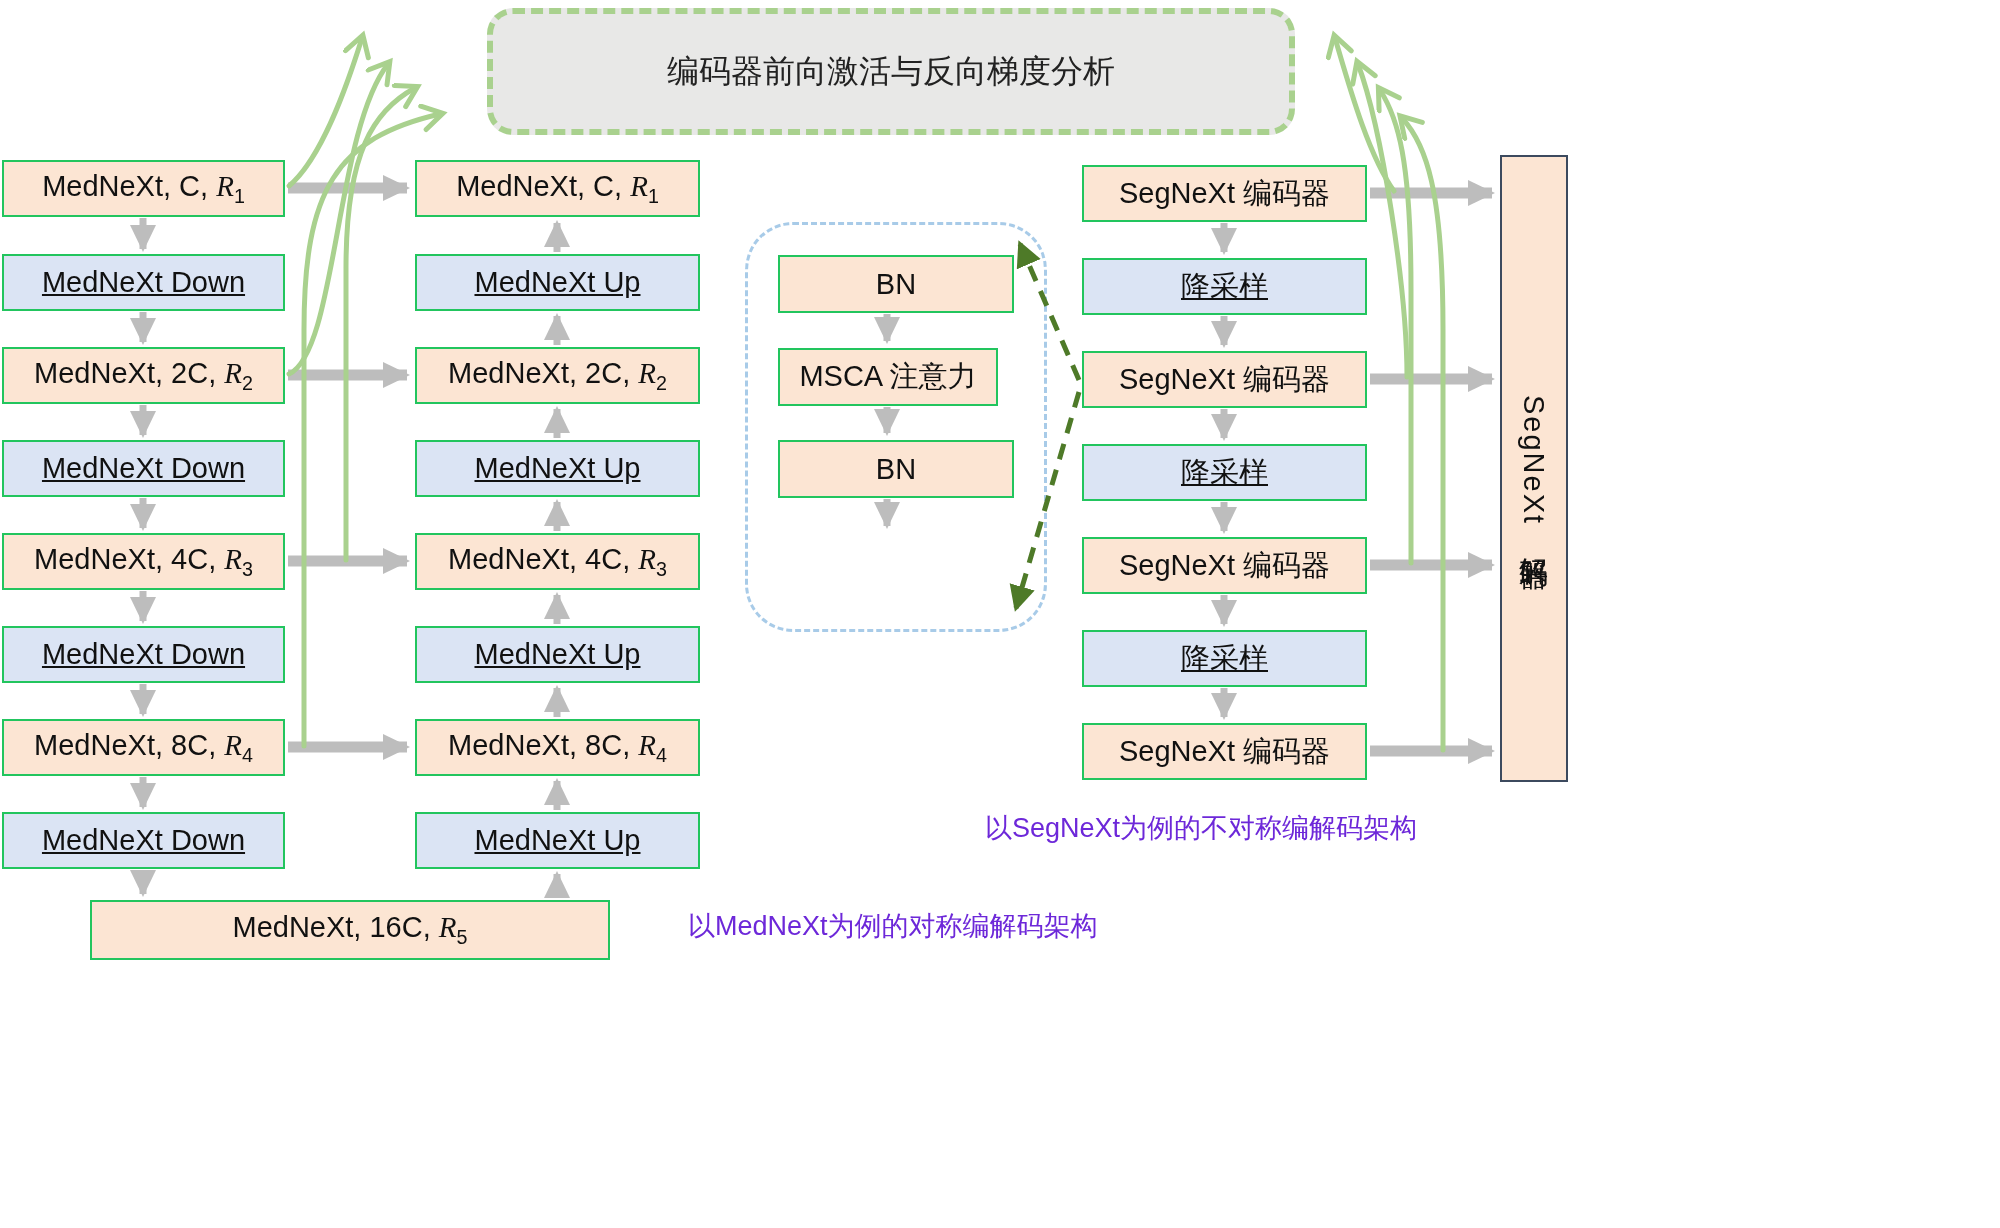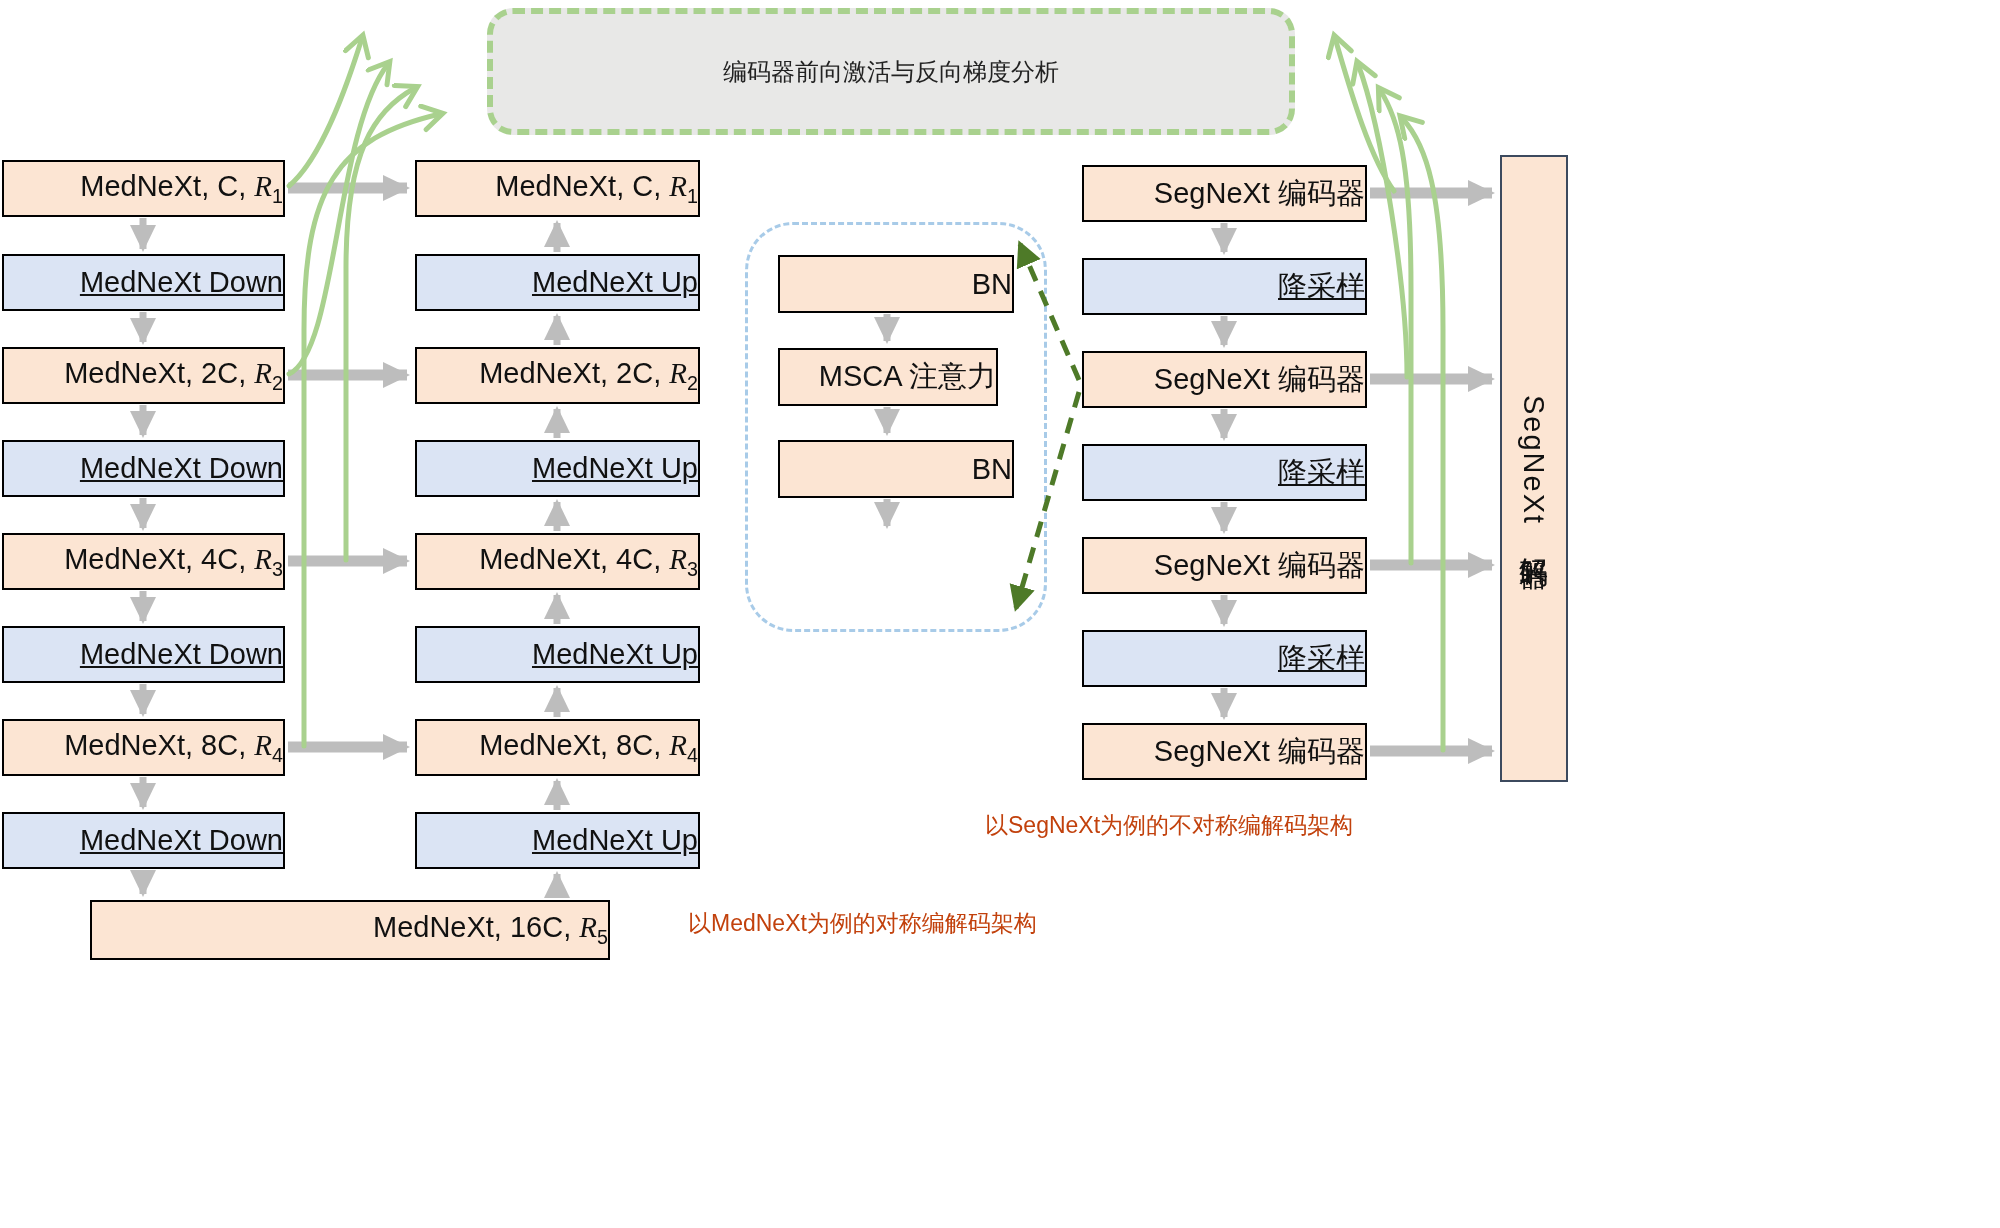--- a/index.html
+++ b/index.html
@@ -1,38 +1,38 @@
 <!DOCTYPE html>
 <html><head>
 <meta charset="utf-8">
 <style>
   * { margin:0; padding:0; box-sizing:border-box; }
   html,body { background:#ffffff; }
   body { font-family:"Liberation Sans","DejaVu Sans",sans-serif; }
   .canvas { position:relative; width:2000px; height:1228px; background:#ffffff; overflow:hidden; }
 
-  .box { position:absolute; border:2px solid #000000; display:flex; align-items:center; justify-content:flex-end;
+  .box { position:absolute; border:2px solid #22c55e; display:flex; align-items:center; justify-content:center;
          font-size:29px; color:#111; white-space:nowrap; }
   .peach { background:#fce5d3; }
   .blue  { background:#dbe4f4;text-decoration:underline; }
   .var-i { font-family:"Liberation Serif","DejaVu Serif",serif; font-style:italic; }
   sub { font-size:0.68em; }
 
   .topbox { position:absolute; left:487px; top:8px; width:808px; height:127px; background:#e8e8e7;
             border:6px dashed #a9d18e; border-radius:26px; display:flex; align-items:center; justify-content:center;
-            font-size:24px; color:#222; }
+            font-size:32px; color:#222; }
 
   .msca-wrap { position:absolute; left:745px; top:222px; width:302px; height:410px;
                border:3px dashed #a8cbe8; border-radius:48px; }
 
   .tallbox { position:absolute; left:1500px; top:155px; width:68px; height:627px; background:#fce5d3;
              border:2px solid #3c4a5e; display:flex; align-items:center; justify-content:center;
              writing-mode:vertical-rl; text-orientation:mixed; font-size:29px; letter-spacing:2px; color:#111; }
 
-  .caption { position:absolute; font-size:23px; color:#c2410c; white-space:nowrap; }
+  .caption { position:absolute; font-size:27px; color:#6d28d9; white-space:nowrap; }
 
   svg.layer { position:absolute; left:0; top:0; pointer-events:none; }
 </style>
 </head>
 <body>
 
 <div class="canvas">
 
   <div class="topbox">
     <span>编码器前向激活与反向梯度分析</span>

